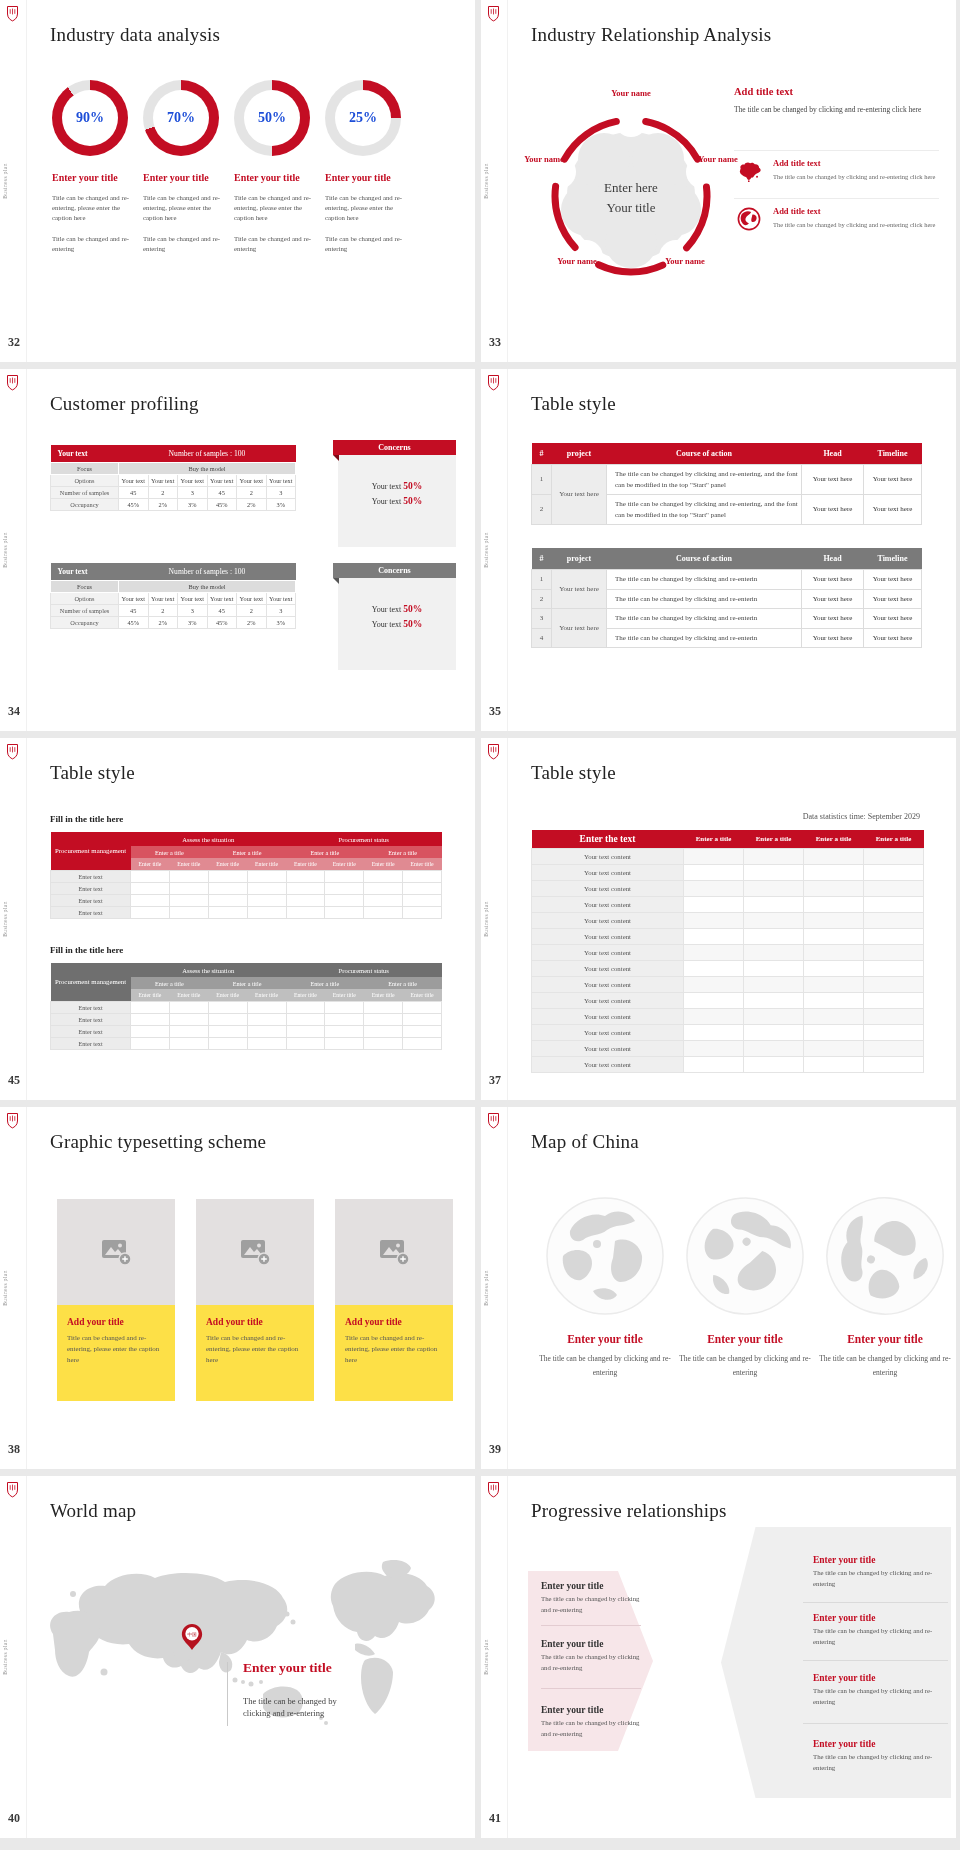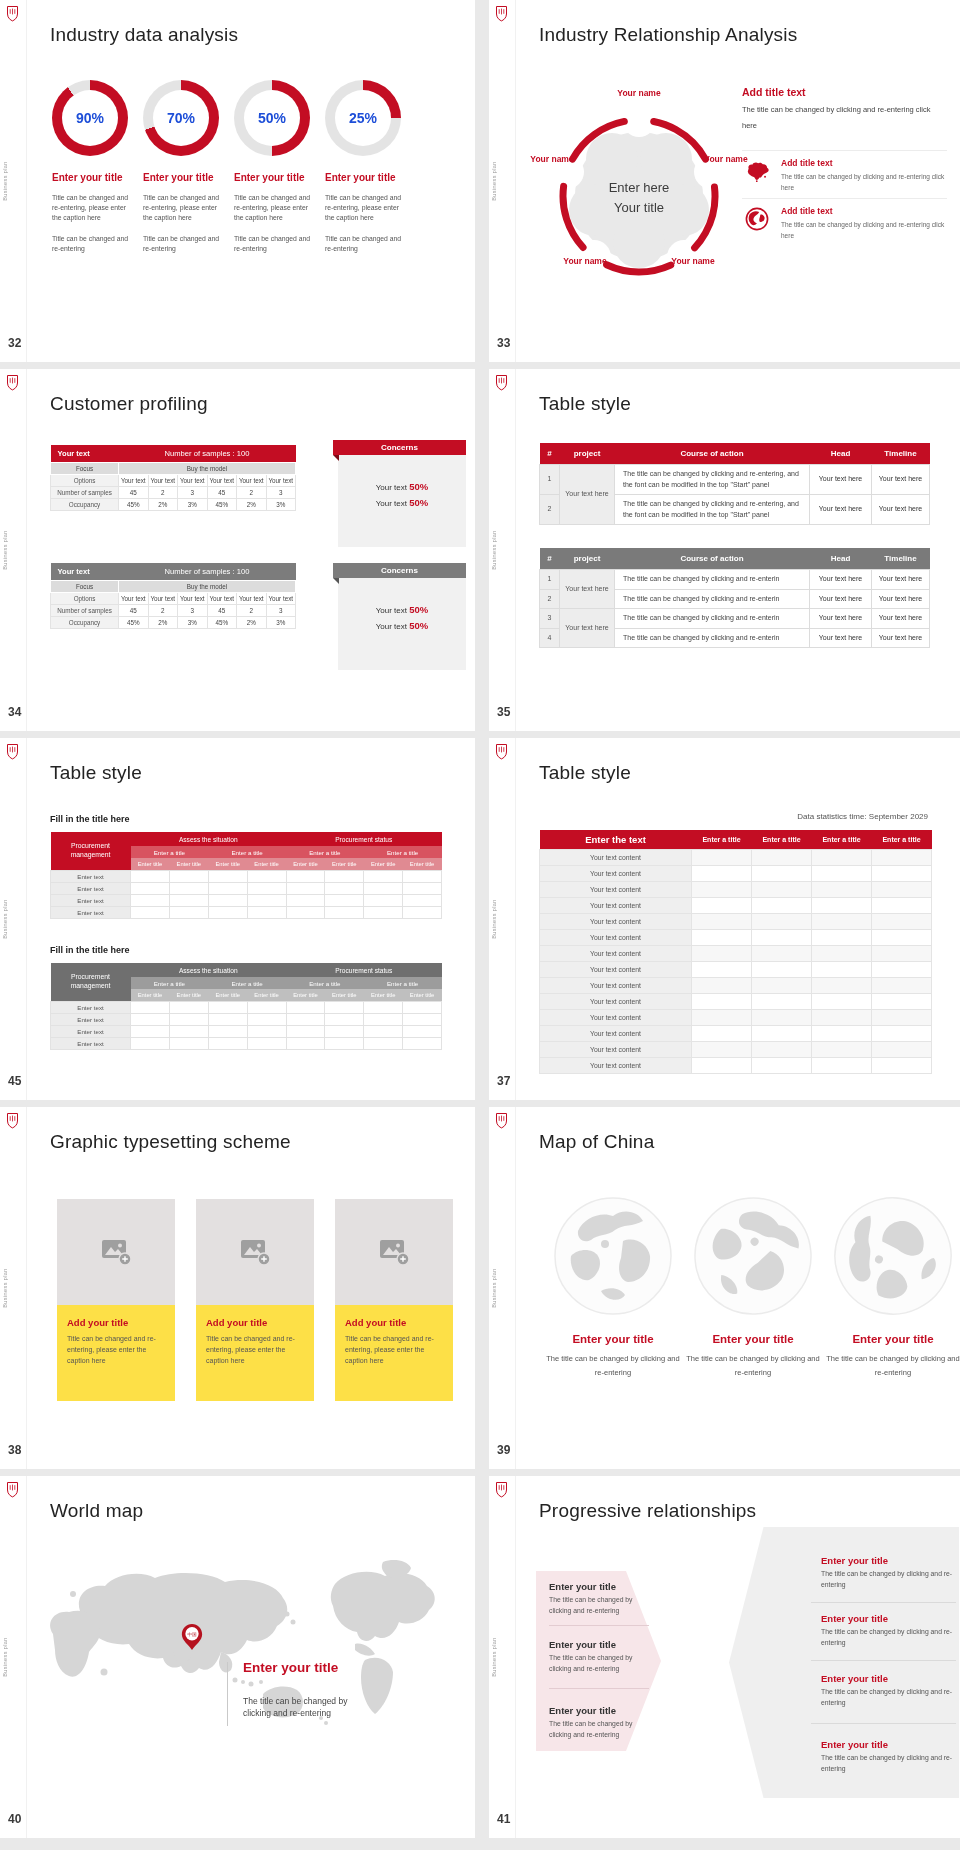--- a/index.html
+++ b/index.html
@@ -1,18 +1,18 @@
 <!DOCTYPE html>
 <html><head>
 <meta charset="utf-8">
 <style>
   html,body{margin:0;padding:0;}
   body{background:#e9e9e9;font-family:"Liberation Sans",sans-serif;-webkit-font-smoothing:antialiased;}
   .page{width:960px;height:1850px;background:#e9e9e9;position:relative;overflow:hidden;}
-  .grid{display:grid;grid-template-columns:475px 475px;grid-template-rows:repeat(5,362px);gap:7px 14px;}
+  .grid{display:grid;grid-template-columns:475px 475px;grid-template-rows:repeat(5,362px);gap:7px 6px;font-family:Liberation Serif, serif;}
   .slide{background:#fff;position:relative;overflow:hidden;}
   .lline{position:absolute;left:26px;top:0;bottom:0;width:1px;background:#f1f1f1;}
   .logo{position:absolute;left:6px;top:5px;}
   .vtext{position:absolute;left:2px;top:50%;transform:translateY(-50%) rotate(180deg);writing-mode:vertical-rl;font-size:5.5px;color:#9a9a9a;letter-spacing:.4px;}
   .pnum{position:absolute;left:8px;bottom:12px;font-size:12px;font-weight:bold;color:#3a3a3a;}
   .stitle{position:absolute;left:50px;top:24px;font-size:19px;font-weight:400;color:#232323;letter-spacing:.2px;}
   .abs{position:absolute;}
   
   .donut-row{position:absolute;left:52px;top:80px;display:flex;gap:15px;}
   .dcol{width:76px;}
@@ -31,21 +31,21 @@
   
   table{border-collapse:collapse;}
   .t34{width:246px;font-size:6.3px;color:#444;table-layout:fixed;}
   .t34 td{border:1px solid #e3e3e3;text-align:center;padding:2px 1px;background:#fff;}
   .t34 tr.hd td{border:none;color:#fff;padding:4px 2px;font-size:7.6px;}
   .t34.redt tr.hd td{background:#c30d23;}
   .t34.grayt tr.hd td{background:#7c7c7c;}
   .t34 tr.hd td.hl{text-align:left;padding-left:7px;font-weight:bold;}
   .t34 tr.focus td{background:#dcdcdc;border-color:#fff;}
   .t34 td.lab{background:#f2f2f2;color:#555;}
-  .concern{position:absolute;width:128px;}
+  .concern{position:absolute;width:118px;}
   .c-head{position:relative;height:15px;color:#fff;font-weight:bold;font-size:8px;display:flex;align-items:center;justify-content:center;margin-left:-5px;}
   .concern.redc .c-head{background:#c30d23;}
   .concern.grayc .c-head{background:#7c7c7c;}
   .c-head::after{content:'';position:absolute;left:0;top:100%;border:3px solid transparent;}
   .concern.redc .c-head::after{border-top-color:#7d0a16;border-right-color:#7d0a16;}
   .concern.grayc .c-head::after{border-top-color:#565656;border-right-color:#565656;}
   .c-body{background:#f1f1f1;height:92px;padding-top:26px;box-sizing:border-box;display:flex;flex-direction:column;align-items:center;gap:5px;}
   .c-line{font-size:8px;color:#333;}
   .c-line b{color:#c30d23;font-size:9.5px;}
   

